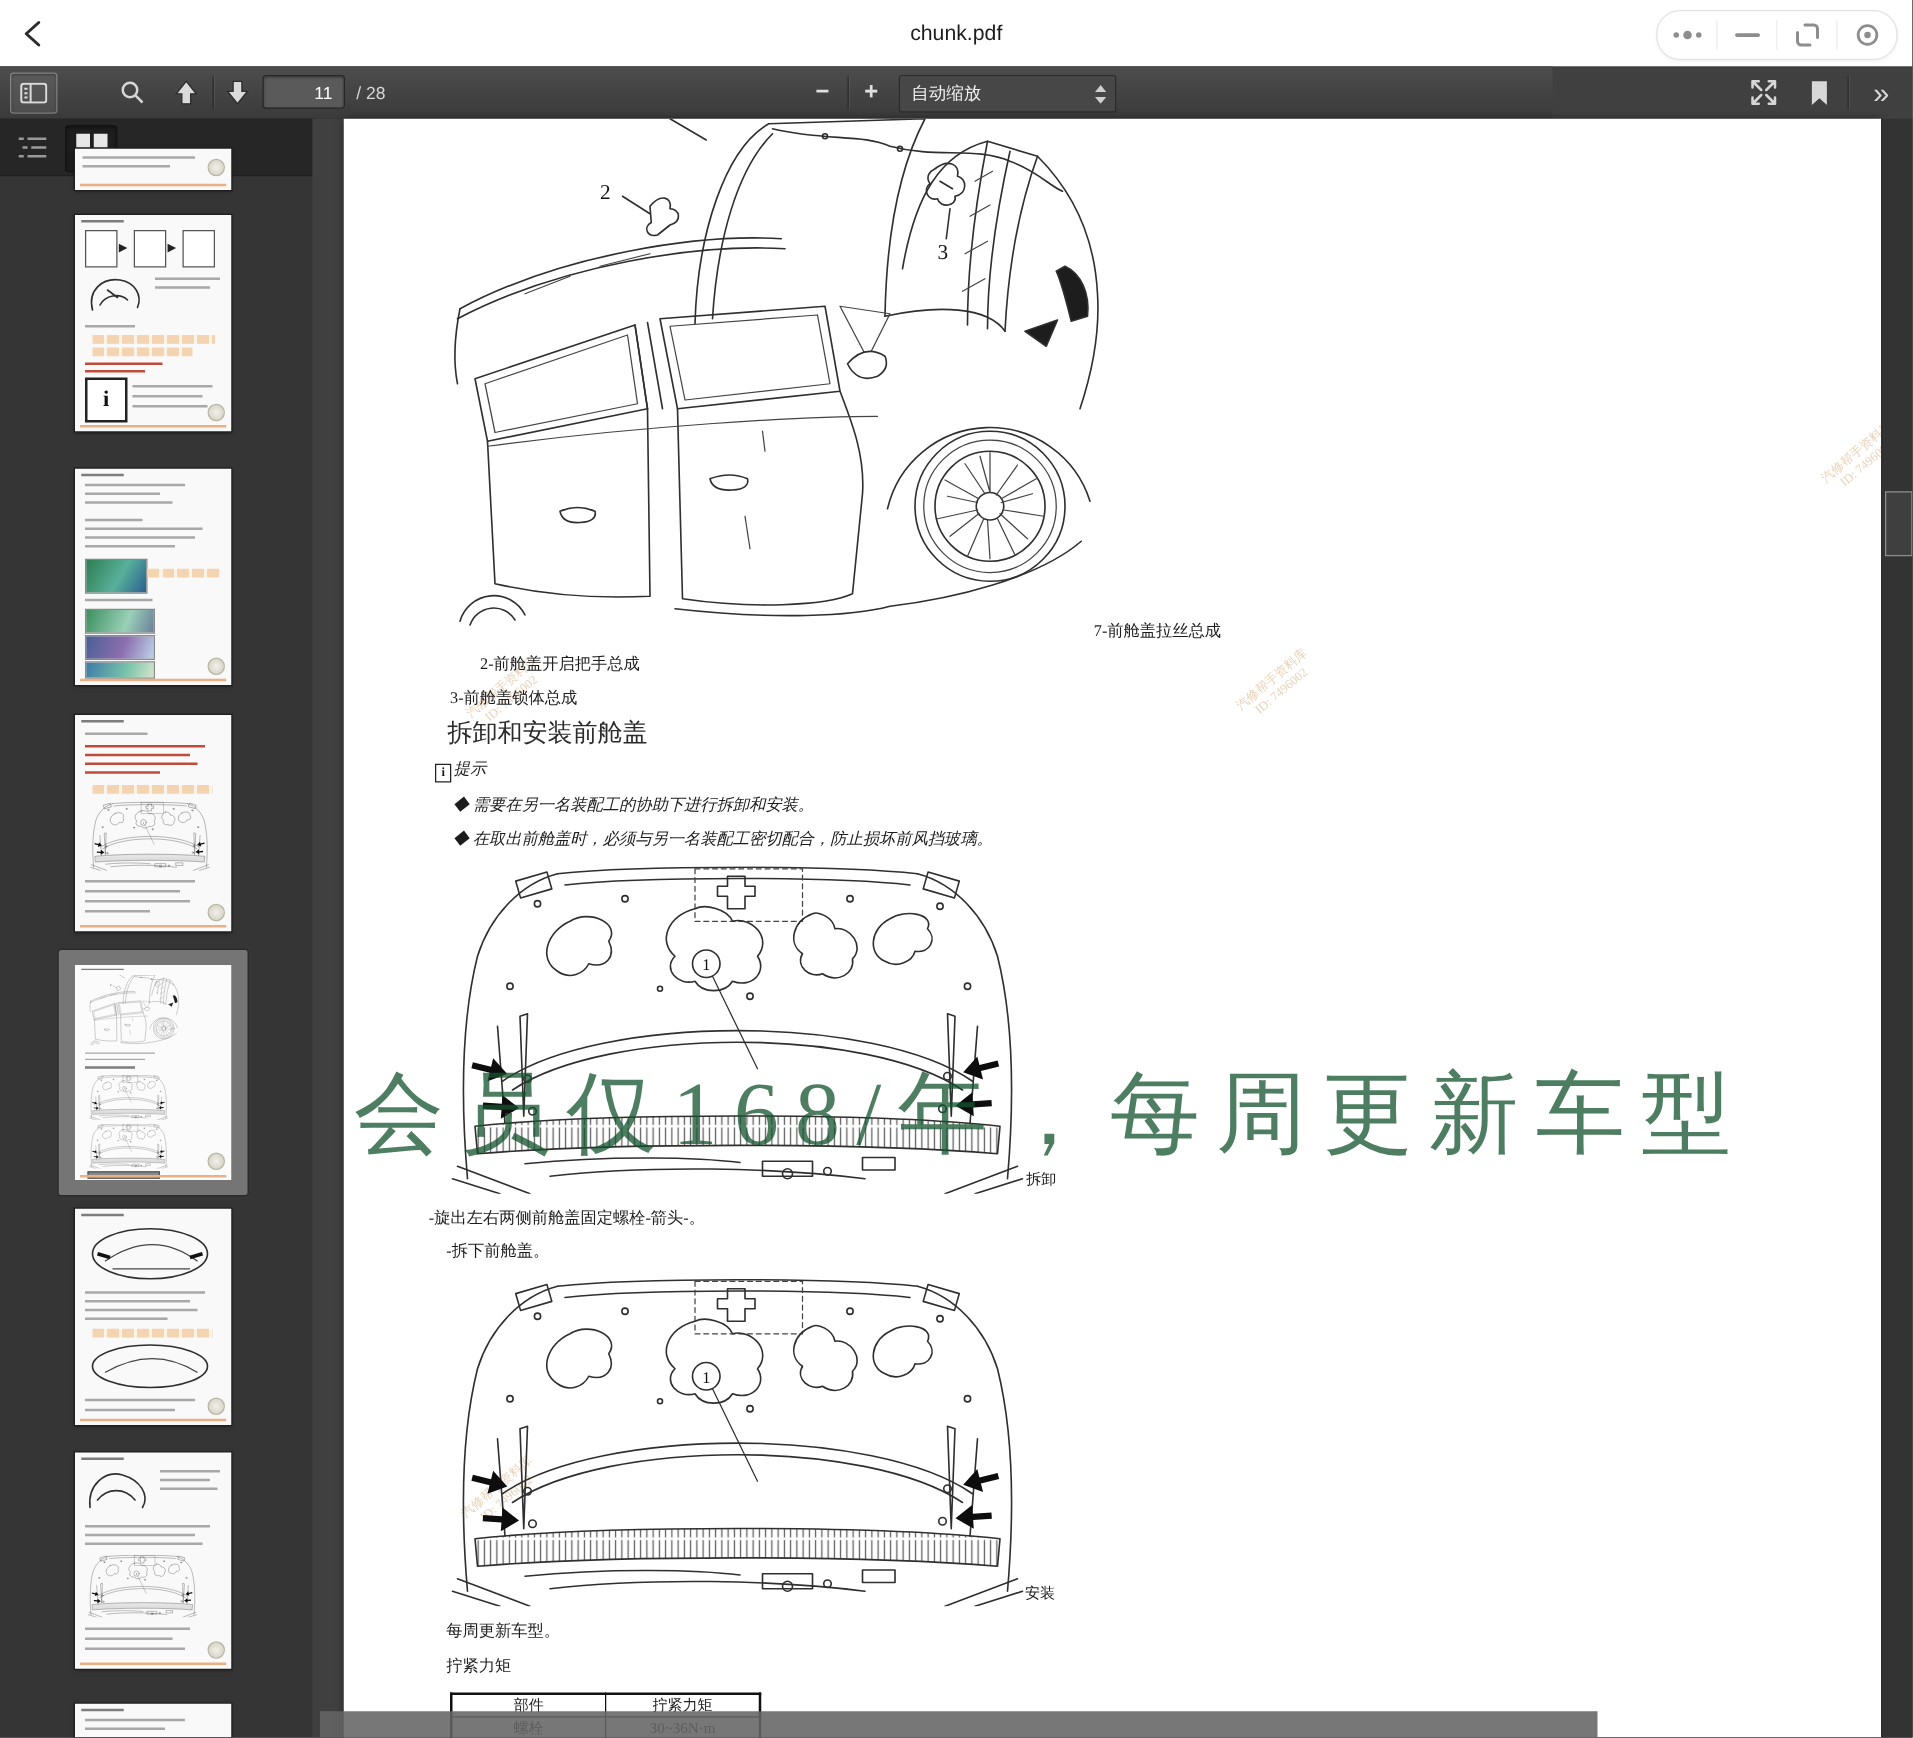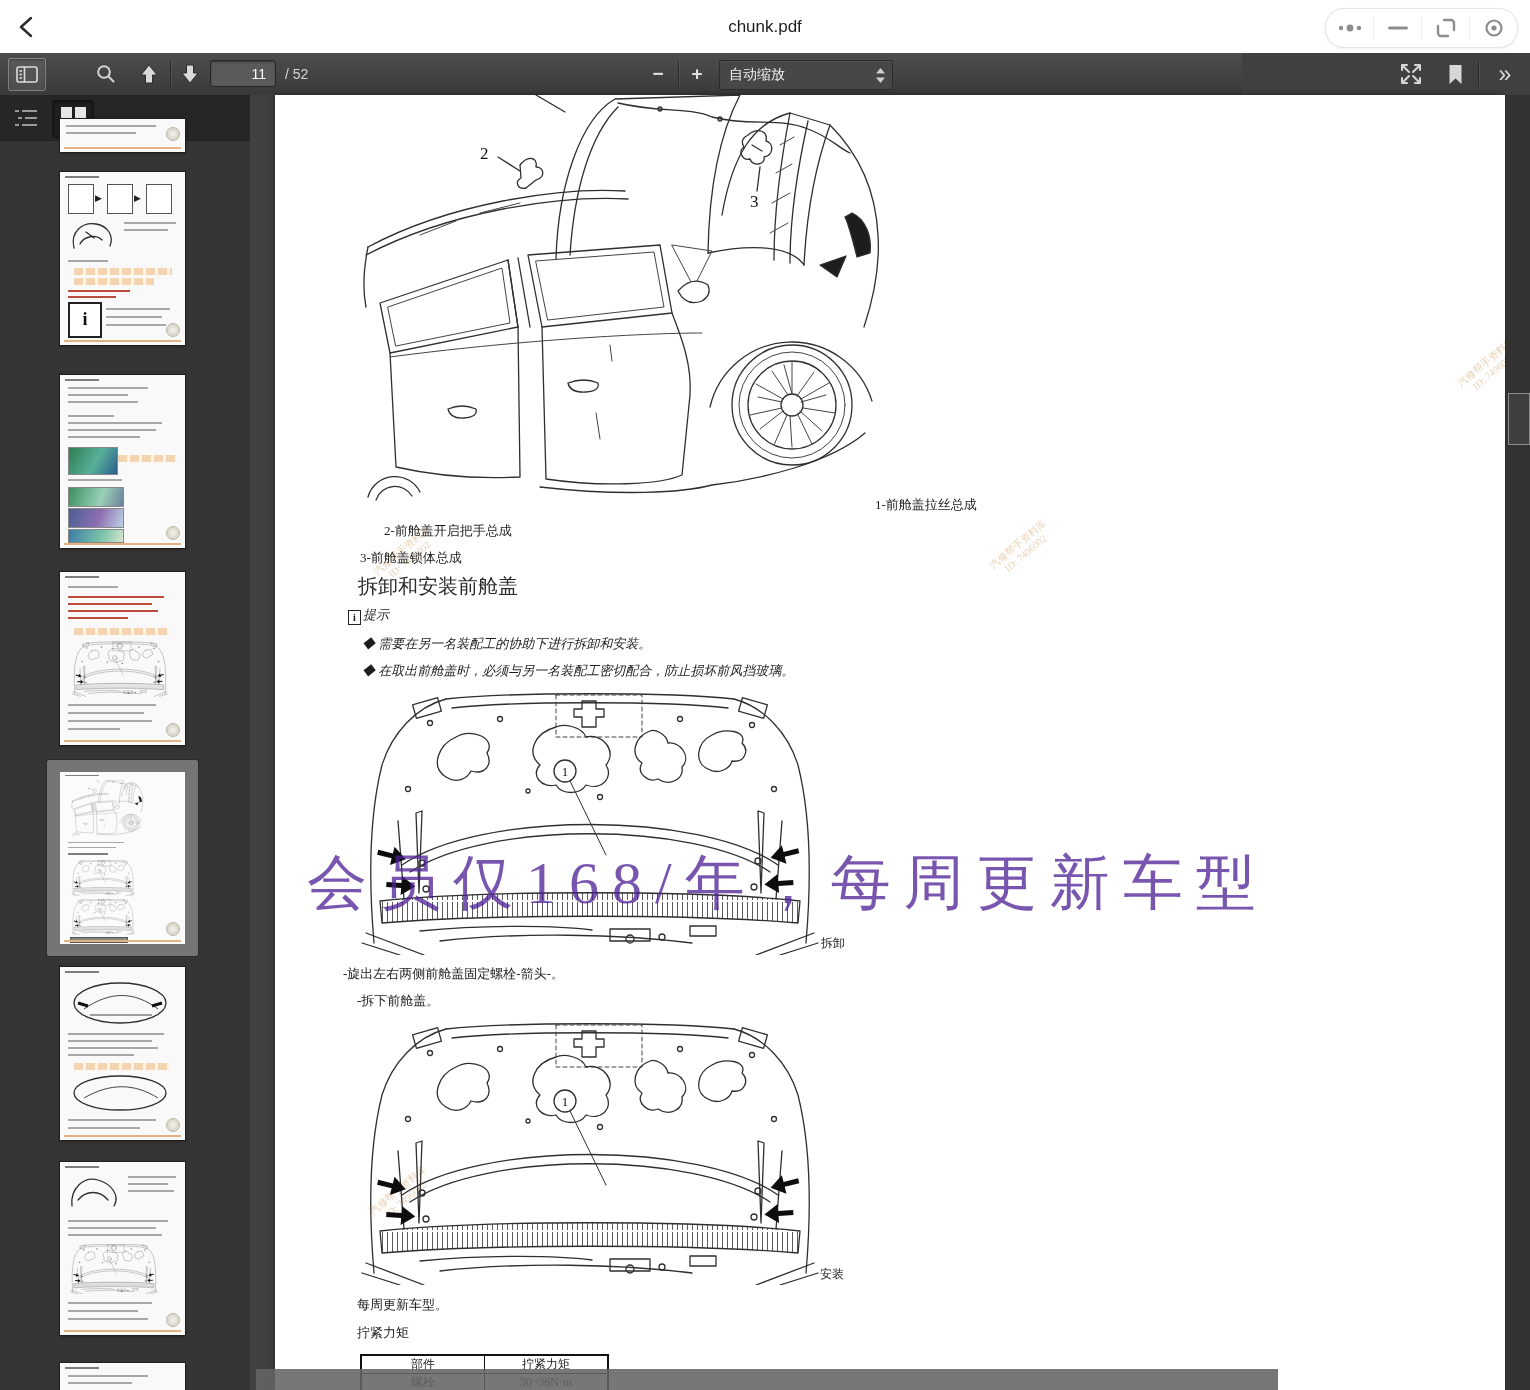--- a/index.html
+++ b/index.html
@@ -76,21 +76,21 @@
           font-size:10px;line-height:13px;text-align:center;font-style:normal;
           vertical-align:-2px;margin-right:2px;}
   .figlabel{font-size:12px;}
   .torque-table{position:absolute;left:85px;top:1259px;border-collapse:collapse;z-index:4;}
   .torque-table td{border:1px solid #111;width:122px;height:16px;text-align:center;
                    font-family:"Liberation Serif",serif;font-size:12px;color:#222;padding:0;}
   .torque-table{border:2px solid #111;}
   .diagram{position:absolute;z-index:1;}
   .wm-big{position:absolute;font-family:"Liberation Serif",serif;white-space:nowrap;z-index:3;}
   .wm1{left:222px;top:668px;font-size:62px;letter-spacing:22px;color:#f6e0c9;}
-  .wm2{left:8px;top:748px;font-size:60px;letter-spacing:13px;color:#4c1d95;opacity:.75;margin-left:24px;}
+  .wm2{left:8px;top:748px;font-size:72px;letter-spacing:13px;color:#14532d;opacity:.75;}
   .wm-diag{position:absolute;z-index:0;transform:rotate(-40deg);color:#e9d2b9;
            font-size:10px;line-height:12px;font-family:"Liberation Serif",serif;
            white-space:nowrap;text-align:center;}
 
   
   .vtrack{position:absolute;left:1255px;top:0;width:25px;height:1295px;background:#333;
           border-left:1px solid #2a2a2a;}
   .vthumb{position:absolute;left:2px;top:298px;width:20px;height:50px;background:#3f3f3f;
           border:1px solid #8d8d8d;cursor:pointer;}
   .hthumb{position:absolute;left:6px;top:1274px;width:1022px;height:21px;
@@ -270,21 +270,21 @@
           <path d="M10,1 L18,11 H13.5 V19 H6.5 V11 H2 Z" fill="#dadada" stroke="#2c2c2c" stroke-width="1"></path>
         </svg>
     </div>
     <div class="tb-divider" style="left:170px;"></div>
     <div class="tb-btn" style="left:175px;top:8px;width:30px;height:26px;">
       <svg width="20" height="20">
           <path d="M10,19 L2,9 H6.5 V1 H13.5 V9 H18 Z" fill="#dadada" stroke="#2c2c2c" stroke-width="1"></path>
         </svg>
     </div>
     <input class="page-input" value="11" style="">
-    <div class="page-count">/ 52</div>
+    <div class="page-count">/ 28</div>
 
     <div class="tb-btn" style="left:645px;top:8px;width:26px;height:26px;">
         <span class="zoom-glyph">−</span>
       </div>
     <div class="tb-divider" style="left:678px;"></div>
     <div class="tb-btn" style="left:684px;top:8px;width:26px;height:26px;">
         <span class="zoom-glyph">+</span>
       </div>
     <div class="zoom-select">
       <span>自动缩放</span>
@@ -491,21 +491,21 @@
       <div class="wm-diag" style="left:1180px;top:260px;">
         <span>汽修帮手资料库</span><br><span>ID: 7496002</span>
       </div>
 
       <svg class="diagram" style="left:85px;top:0;" width="545" height="420">
           <use href="#carsym"></use>
         </svg>
 
       <div class="wm-big wm2">会员仅168/年，每周更新车型</div>
 
-      <div class="ptext" style="left:600px;top:401px;">1-前舱盖拉丝总成</div>
+      <div class="ptext" style="left:600px;top:401px;">7-前舱盖拉丝总成</div>
       <div class="ptext" style="left:85px;top:427px;margin-left:24px;">2-前舱盖开启把手总成</div>
       <div class="ptext" style="left:85px;top:454px;">3-前舱盖锁体总成</div>
 
       <div class="ptext heading" style="left:83px;top:478px;">拆卸和安装前舱盖</div>
 
       <div class="ptext italic" style="left:73px;top:511px;">
         <span class="tipbox">i</span><span>提示</span>
       </div>
 
       <div class="ptext italic" style="left:87px;top:540px;">

